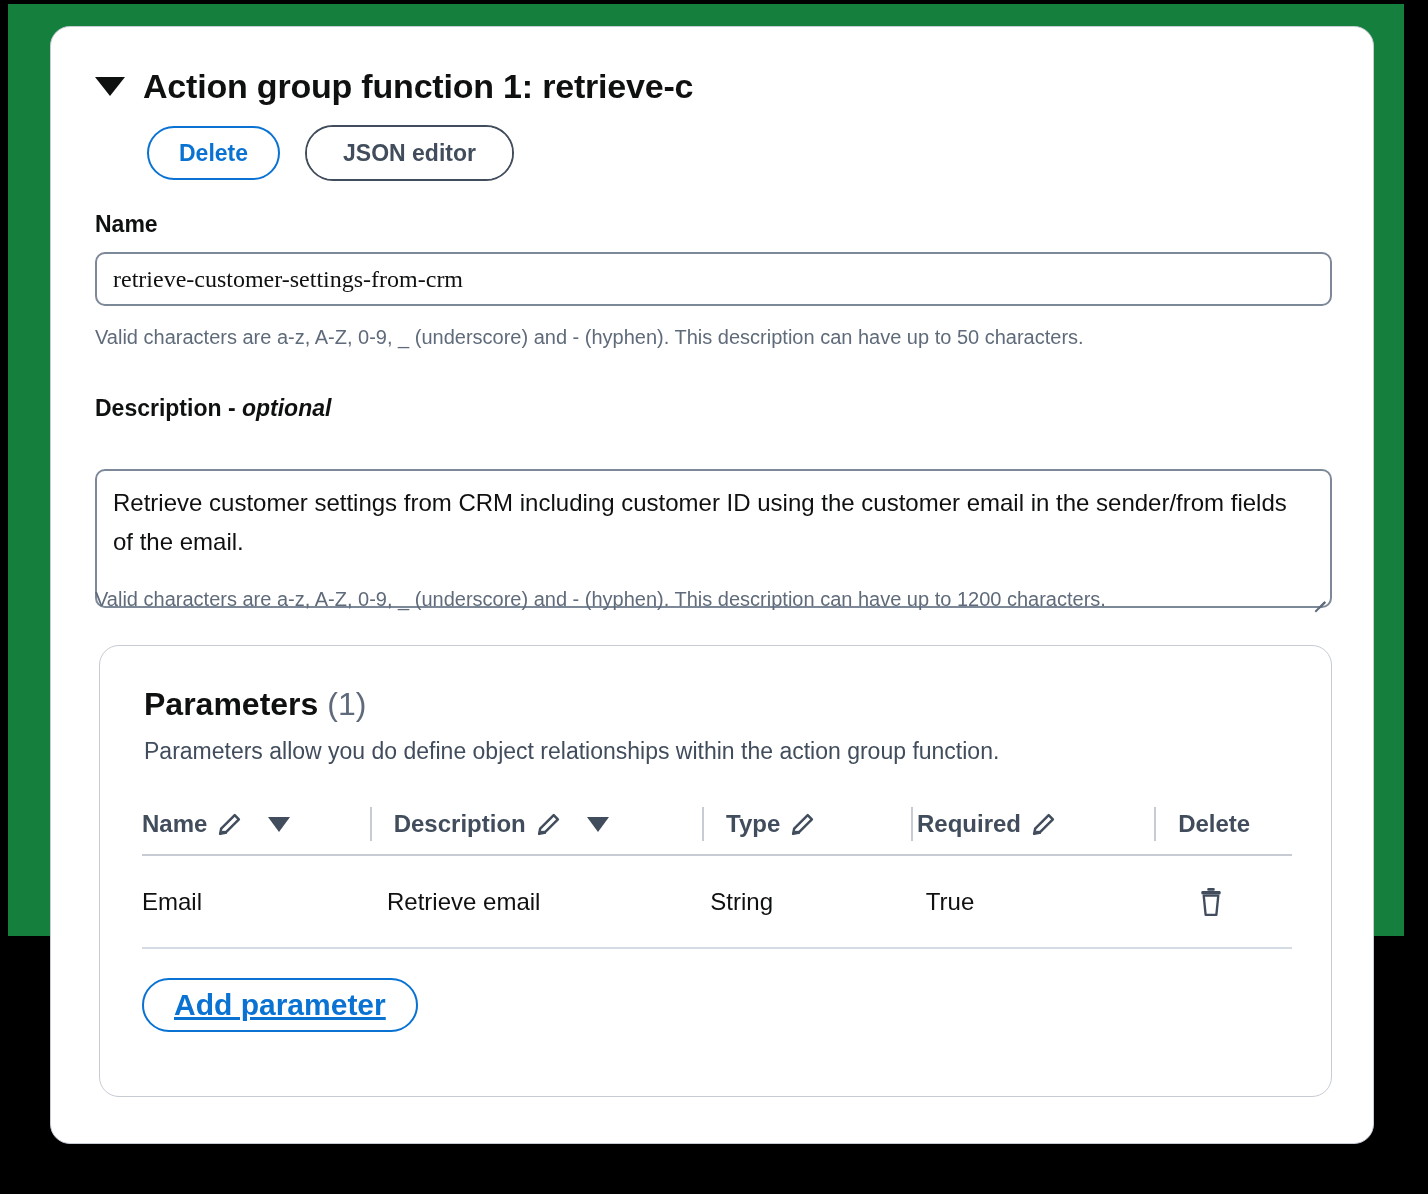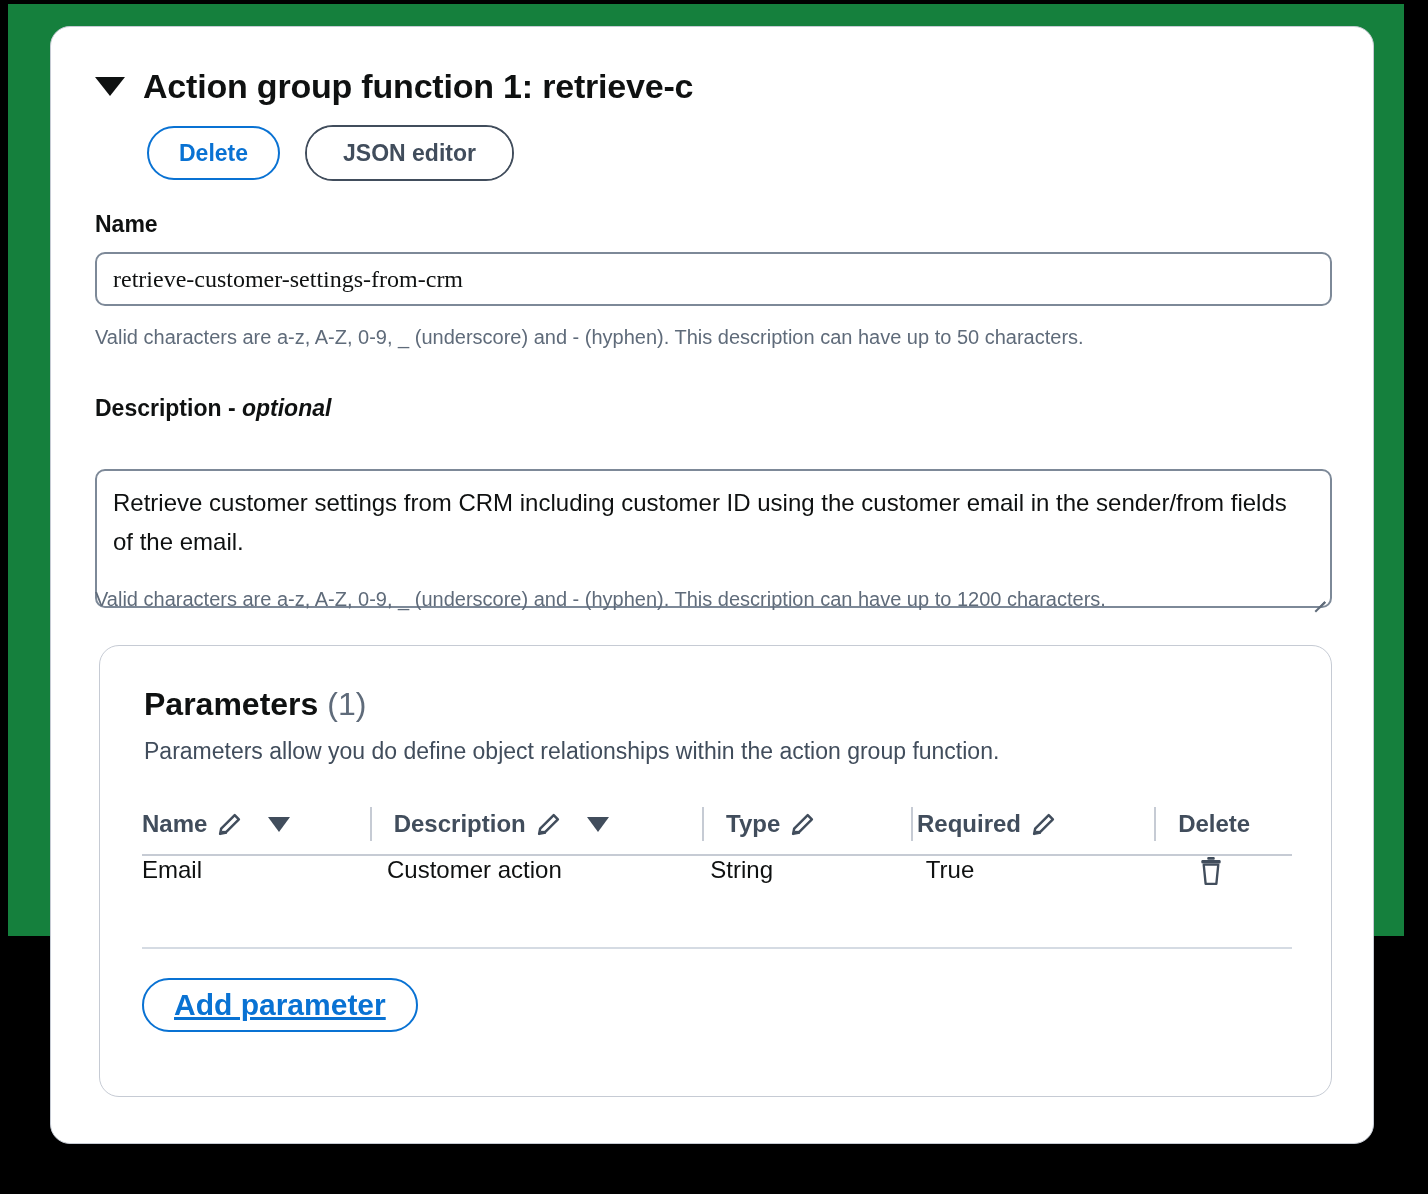--- a/index.html
+++ b/index.html
@@ -215,20 +215,21 @@
   .sortcaret {
     width: 0; height: 0;
     border-left: 11px solid transparent;
     border-right: 11px solid transparent;
     border-top: 15px solid #414d5c;
     flex: none;
     margin-left: 16px;
   }
   .tbl-row {
     display: flex;
+    align-items: center;
     height: 93px;
     border-bottom: 2px solid #d5dbe3;
   }
   .td {
     font-size: 24px;
     color: #0f1111;
     white-space: nowrap;
   }
   .trash { width: 26px; height: 30px; display: block; }
   .add-btn {
@@ -325,21 +326,21 @@
             </svg>
           </div>
           <div class="th-sep"></div>
           <div class="th c-del" style="margin-left:22px;">
             <span>Delete</span>
           </div>
         </div>
 
         <div class="tbl-row">
           <div class="td c-name">Email</div>
-          <div class="td c-desc" style="margin-left:24px;">Customer action</div>
+          <div class="td c-desc" style="margin-left:24px;">Retrieve email</div>
           <div class="td c-type" style="margin-left:24px;">String</div>
           <div class="td c-req" style="margin-left:36px;">True</div>
           <div class="td c-del" style="margin-left:24px; display:flex; justify-content:flex-start; padding-left:18px;">
             <svg class="trash" viewBox="0 0 24 28">
               <rect x="8.5" y="1" width="7" height="2.6" rx="1" fill="#414d5c"></rect>
               <rect x="3" y="3.8" width="18" height="3.2" rx="1" fill="#414d5c"></rect>
               <path d="M5.2 8 L18.8 8 L17 26 L7 26 Z" fill="none" stroke="#414d5c" stroke-width="2.2" stroke-linejoin="round"></path>
             </svg>
           </div>
         </div>

